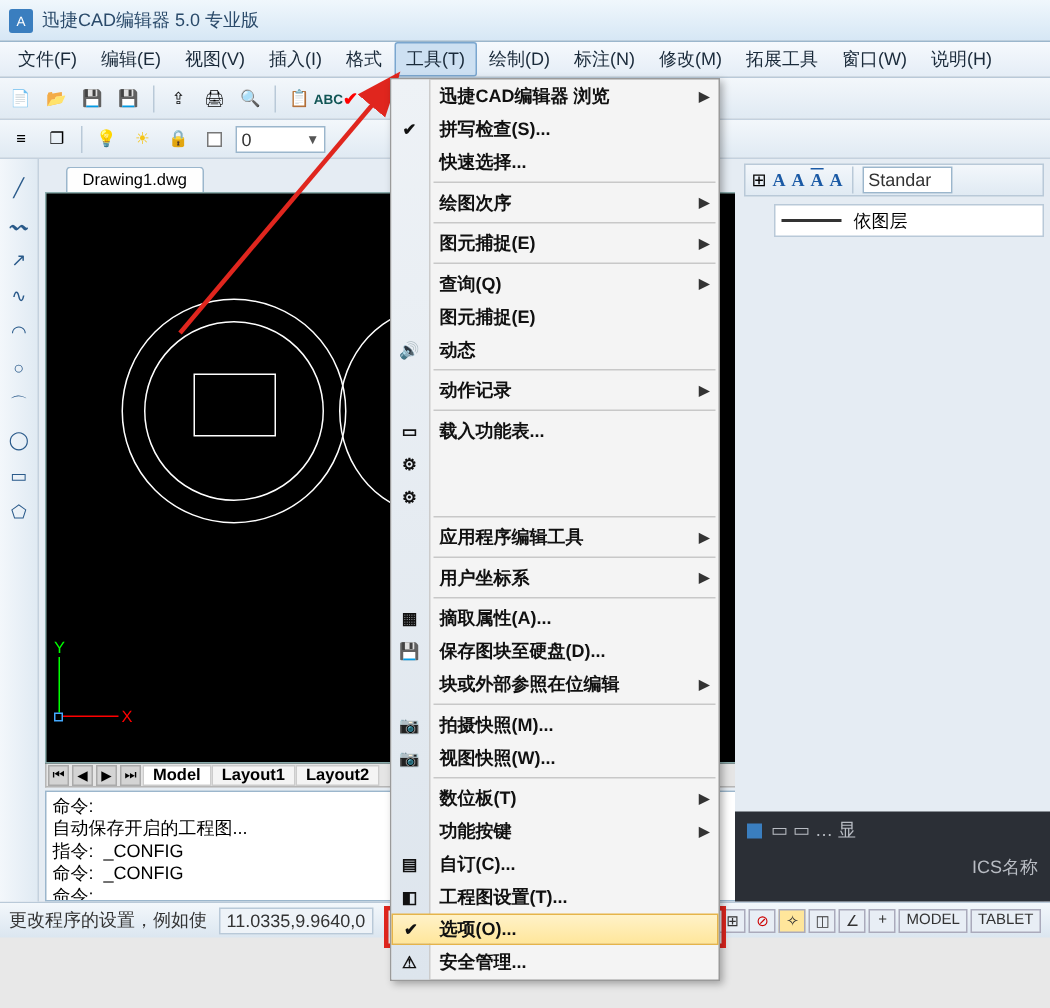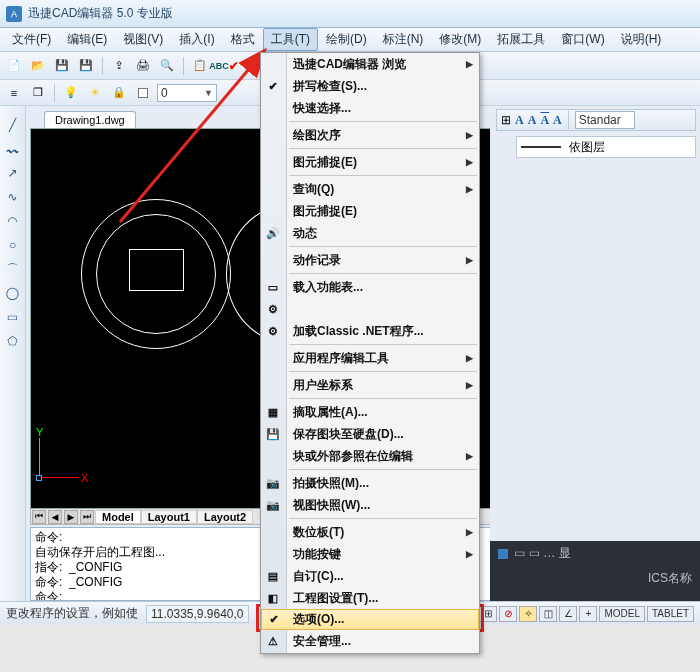--- a/index.html
+++ b/index.html
@@ -267,21 +267,20 @@
     <div class="dd-sep"></div>
     <div class="dd-item">
       <span class="ic">▭</span>
       <span>载入功能表...</span>
     </div>
     <div class="dd-item">
       <span class="ic">⚙</span>
     </div>
     <div class="dd-item">
       <span class="ic">⚙</span>
-      <span>加载Classic .NET程序...</span>
     </div>
     <div class="dd-sep"></div>
     <div class="dd-item">
       <span class="ic"></span>
       <span>应用程序编辑工具</span>
       <span class="arr">▶</span>
     </div>
     <div class="dd-sep"></div>
     <div class="dd-item">
       <span class="ic"></span>

